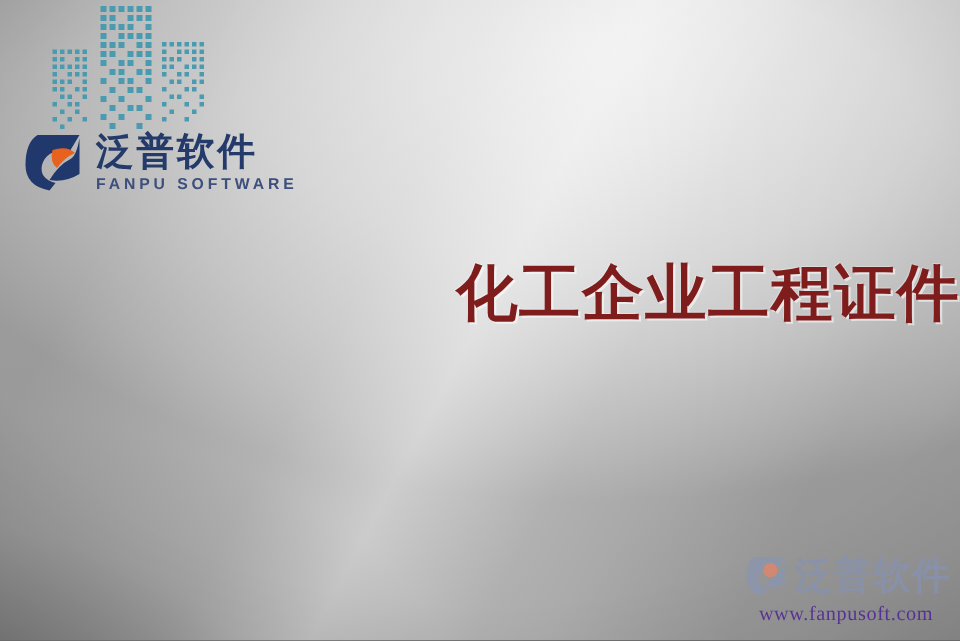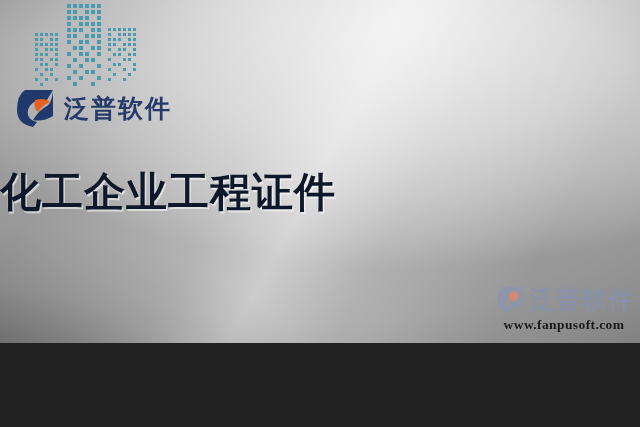--- a/index.html
+++ b/index.html
@@ -3,21 +3,21 @@
 <meta charset="utf-8">
 <style>
   html, body {
     margin: 0;
     padding: 0;
     background: #222;
   }
   #stage {
     position: relative;
     width: 640px;
-    height: 343px;
+    height: 427px;
     overflow: hidden;
     font-family: "Liberation Sans", sans-serif;
     background: #b8b8b8;
   }
 
   
   .bg-base {
     position: absolute;
     inset: 0;
     background:
@@ -107,26 +107,26 @@
     letter-spacing: 2.6px;
     font-family: "Liberation Sans", sans-serif;
   }
 
   
   .headline {
     position: absolute;
     left: 0;
     right: 0;
     top: 168px;
-    text-align: left;
-    font-family: Liberation Mono, monospace;
+    text-align: right;
+    font-family: Liberation Serif, serif;
     font-weight: 700;
     font-size: 41px;
     line-height: 54px;
-    color: #0f172a;
+    color: #7f1d1d;
     letter-spacing: 1px;
     text-shadow:
        1.5px 1.5px 0 rgba(255,255,255,0.55),
       -0.5px -0.5px 0 rgba(255,255,255,0.30);
   }
   .headline .hl-line { display: block; }
 
   
   .watermark {
     position: absolute;
@@ -143,22 +143,22 @@
     font-size: 25px;
     font-weight: 700;
     color: #8792ad;
     letter-spacing: 1px;
     line-height: 1;
     font-family: "DejaVu Sans", "Liberation Sans", sans-serif;
   }
   .wm-url {
     margin-top: 2px;
     font-size: 13.5px;
-    font-weight: 700;
-    color: #000000;
+    font-weight: 400;
+    color: #4c1d95;
     letter-spacing: 0.4px;
     font-family: "Liberation Serif", serif;
   }
 </style>
 </head>
 <body>
 
 <div id="stage">
 
   <div class="bg-base"></div>
@@ -318,20 +318,21 @@
   <div class="brand">
     <div class="brand-mark">
       <svg width="44" height="44" viewBox="0 0 44 44" xmlns="http://www.w3.org/2000/svg" aria-hidden="true">
         <path d="M12 4 H40 L34 14 Q18 13 15 24 Q13 33 24 36 L20 41 Q4 38 4 24 Q4 9 12 4 Z" fill="#20386b"></path>
         <path d="M40 6 L40 30 Q30 36 20 34 Q26 24 34 20 Q38 18 40 6 Z" fill="#20386b"></path>
         <path d="M22 14 Q32 11 37 16 Q30 19 25 26 Q20 22 22 14 Z" fill="#e8621f"></path>
       </svg>
     </div>
     <div class="brand-text">
       <span class="brand-cn">泛普软件</span>
+      <span class="brand-en">FANPU SOFTWARE</span>
     </div>
   </div>
 
   <div class="headline">
     <span class="hl-line">化工企业工程证件</span>
   </div>
 
   <div class="watermark">
     <div class="wm-row">
       <div class="wm-mark">

